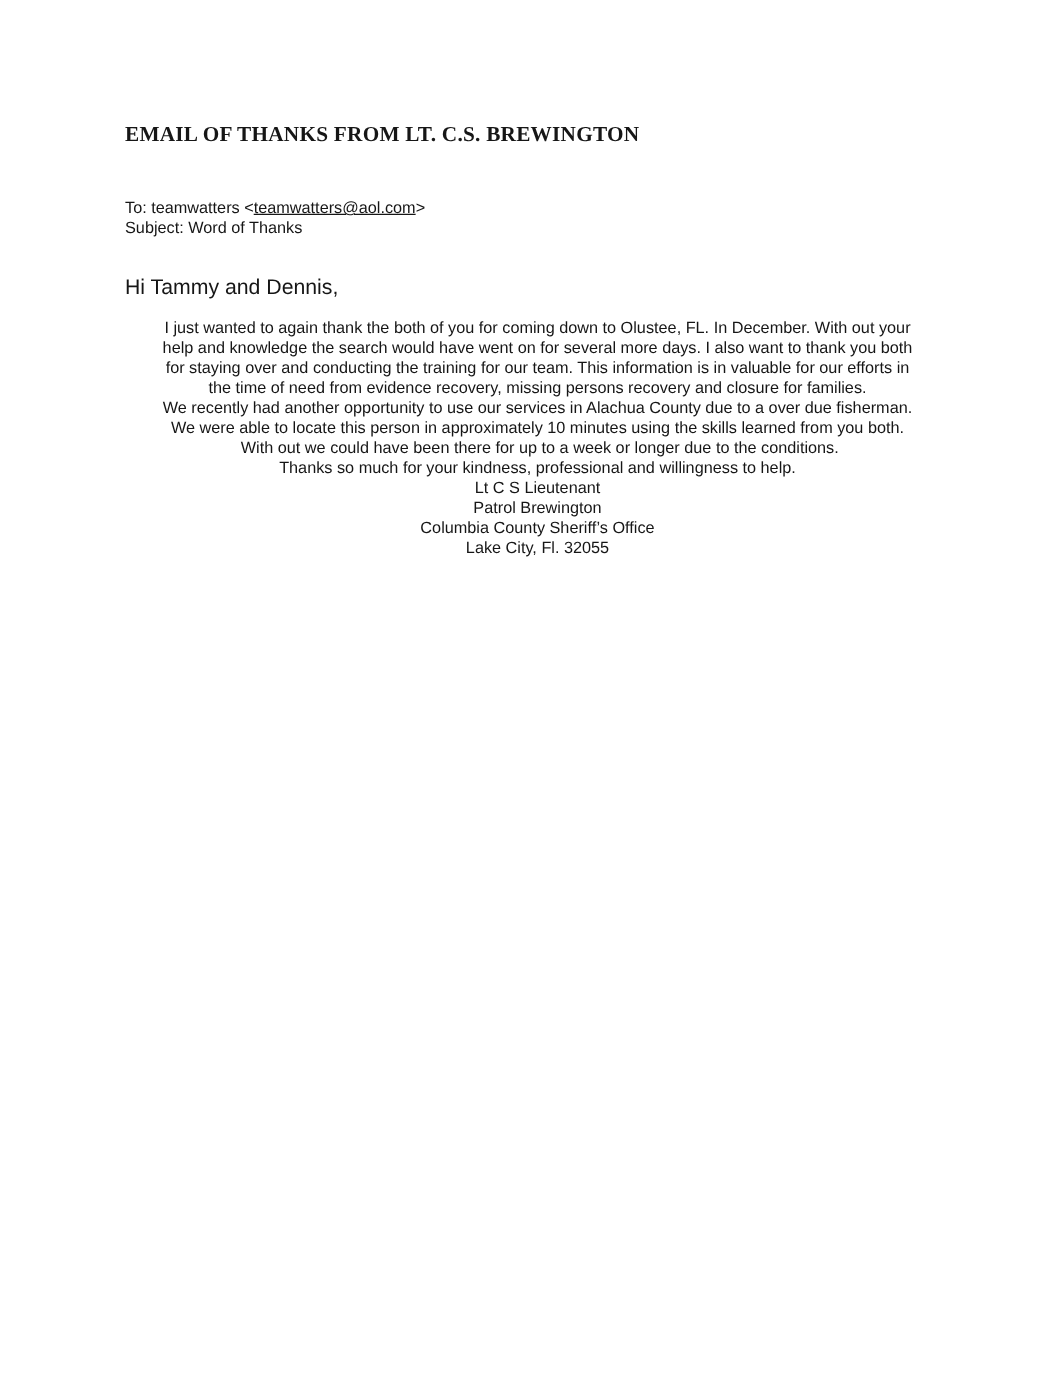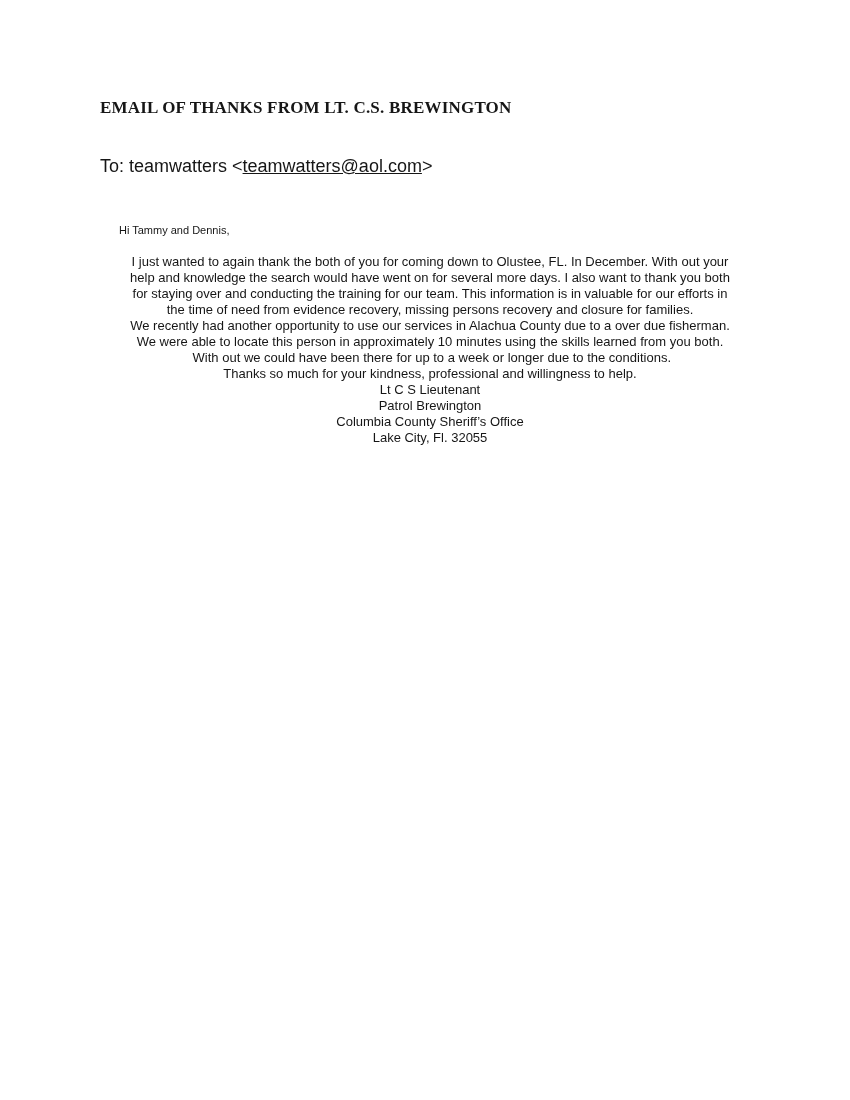--- a/index.html
+++ b/index.html
@@ -24,31 +24,30 @@
     font-size: 17px;
     letter-spacing: 0.2px;
     line-height: 20px;
     white-space: pre;
   }
   .meta-block {
     position: absolute;
     left: 100px;
     top: 158px;
     font-family: "Liberation Sans", "DejaVu Sans", sans-serif;
-    font-size: 18px;
+    font-size: 13px;
     line-height: 16px;
   }
   .greeting-block {
     position: absolute;
     left: 100px;
     top: 222px;
     font-family: "Liberation Sans", "DejaVu Sans", sans-serif;
-    font-size: 11px;
+    font-size: 17px;
     line-height: 16px;
-    margin-left: 19px;
   }
   .body-block {
     position: absolute;
     left: 100px;
     top: 254px;
     width: 660px;
     font-family: "Liberation Sans", "DejaVu Sans", sans-serif;
     font-size: 13px;
     line-height: 16px;
     text-align: center;
@@ -65,20 +64,21 @@
 </style>
 </head>
 <body>
 
 <div class="page">
 
   <div class="doc-title">EMAIL OF THANKS FROM LT. C.S. BREWINGTON</div>
 
   <div class="meta-block">
     <div class="line"><span>To: teamwatters &lt;</span><span class="email-link">teamwatters@aol.com</span><span>&gt;</span></div>
+    <div class="line">Subject: Word of Thanks</div>
   </div>
 
   <div class="greeting-block">
     <div class="line">Hi Tammy and Dennis,</div>
   </div>
 
   <div class="body-block">
     <div class="line">I just wanted to again thank the both of you for coming down to Olustee, FL. In December. With out your</div>
     <div class="line">help and knowledge the search would have went on for several more days. I also want to thank you both</div>
     <div class="line">for staying over and conducting the training for our team. This information is in valuable for our efforts in</div>

